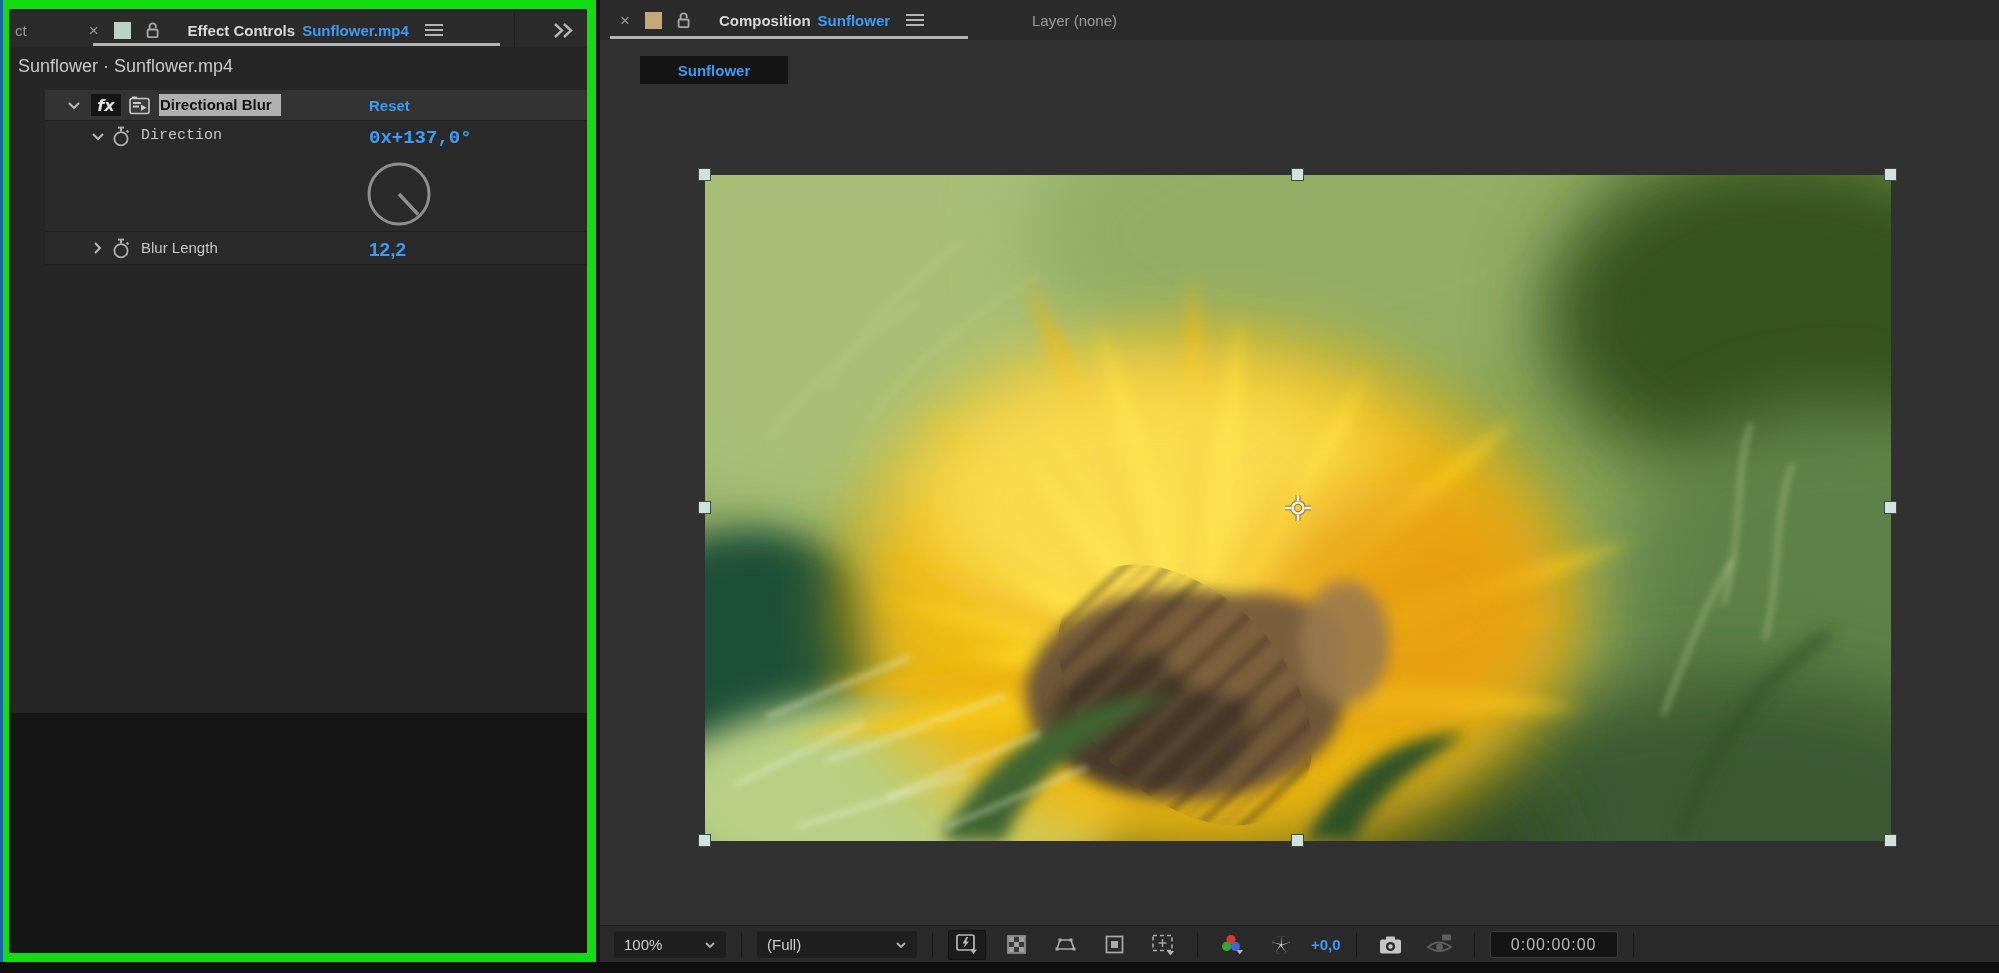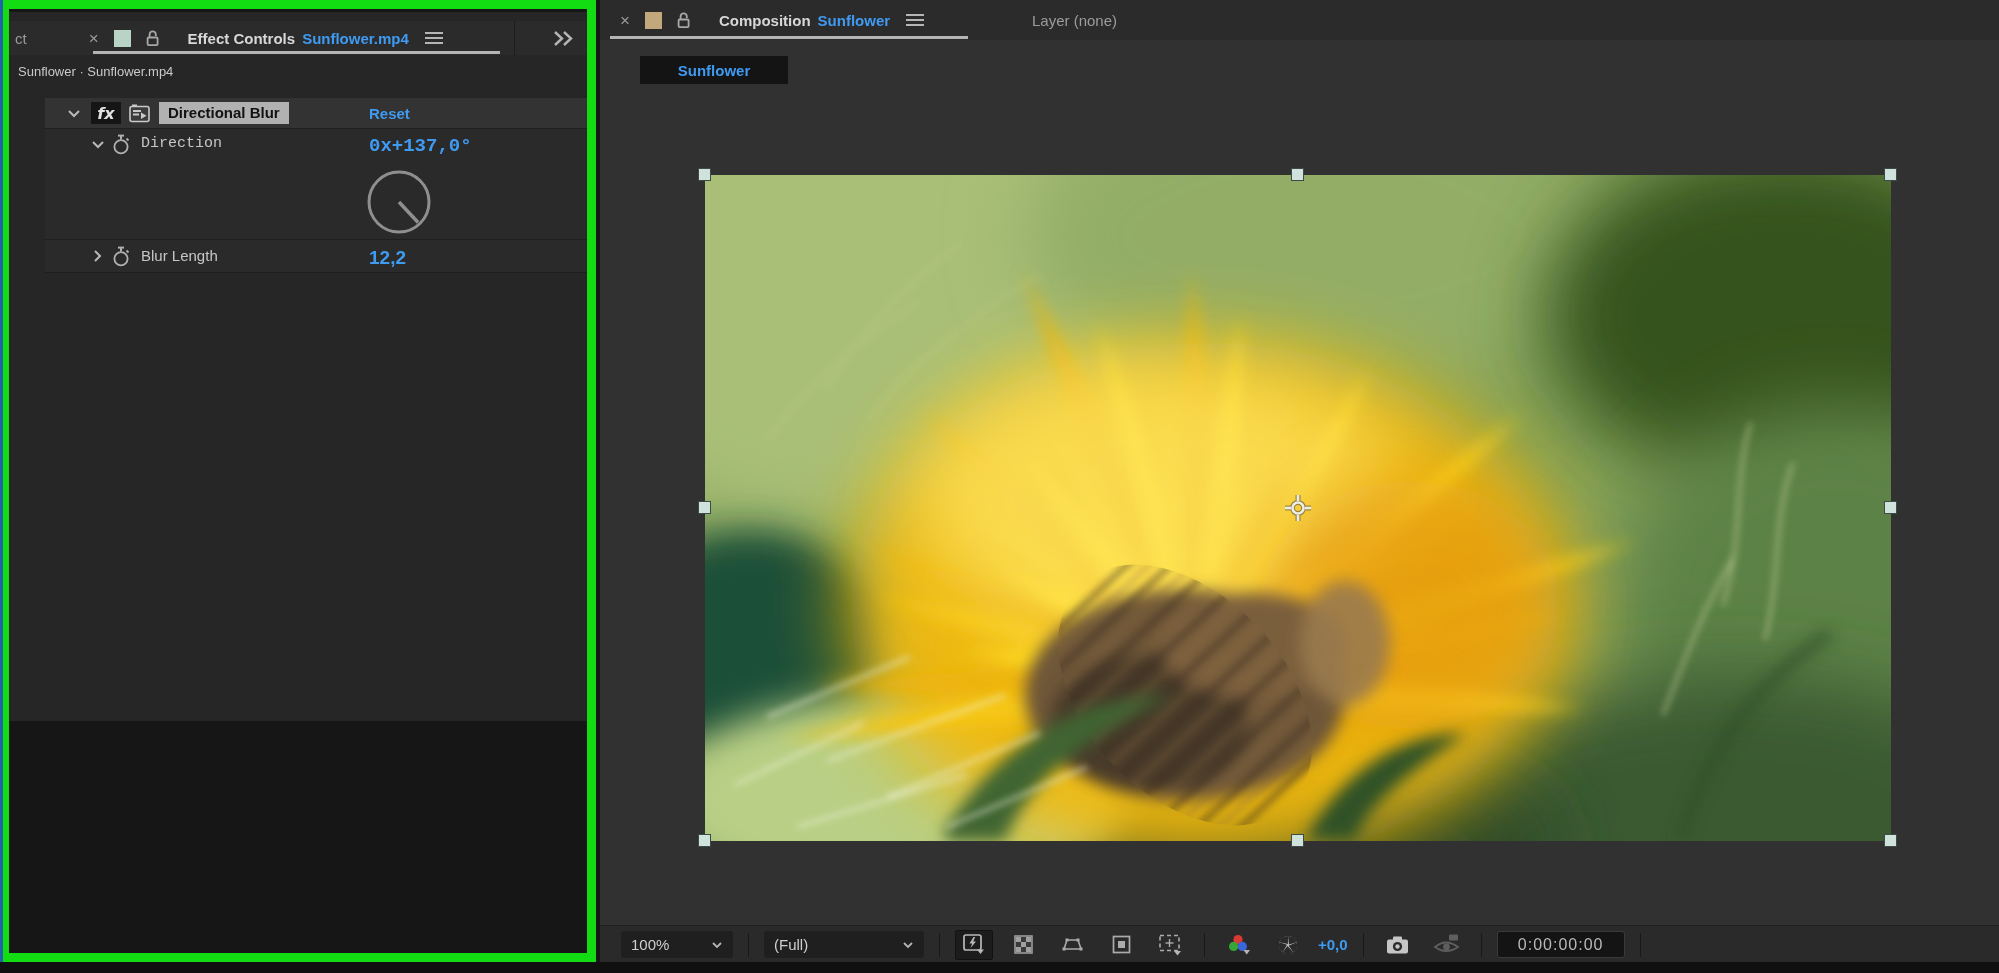--- a/index.html
+++ b/index.html
@@ -1,44 +1,44 @@
 <!DOCTYPE html>
 <html><head>
 <meta charset="utf-8">
 <style>
   html,body{margin:0;padding:0;background:#0d0d0d;}
   .page{position:relative;width:1999px;height:973px;background:#161616;overflow:hidden;
         font-family:"Liberation Sans",sans-serif;-webkit-font-smoothing:antialiased;}
 
   
-  .ec-panel{position:absolute;left:0;top:12px;width:596px;height:709px;background:#262626;}
+  .ec-panel{position:absolute;left:0;top:4px;width:596px;height:709px;background:#262626;}
   .annotation-frame{position:absolute;left:0;top:0;width:596px;height:962px;
         border:9px solid #12dd12;box-sizing:border-box;z-index:60;pointer-events:none;}
   .blue-edge{position:absolute;left:0;top:0;width:3px;height:962px;background:#1f63a8;z-index:61;}
 
   .ec-tabbar{position:absolute;left:9px;top:9px;right:9px;height:34px;background:#2b2b2b;
         display:flex;align-items:center;}
   .partial-tab{color:#9a9a9a;font-size:15px;margin-left:6px;}
   .tab-close{color:#9a9a9a;font-size:17px;line-height:1;}
   .swatch{width:17px;height:17px;}
   .tab-title{font-size:15px;font-weight:700;color:#d8d8d8;white-space:nowrap;padding-left:16px;}
   .tab-target{font-size:15px;font-weight:600;color:#3f9bf2;white-space:nowrap;}
   .tab-underline{position:absolute;left:84px;top:30px;width:407px;height:3px;background:#b4b4b4;}
   .ec-divider{position:absolute;left:505px;top:0;width:1px;height:34px;background:#1d1d1d;}
 
-  .src-line{position:absolute;left:18px;top:52px;font-size:13px;color:#c9c9c9;}
+  .src-line{position:absolute;left:18px;top:52px;font-size:18px;color:#c9c9c9;}
 
   .rows{position:absolute;left:9px;top:86px;width:554px;margin-left:36px;}
   .row-header{position:relative;height:30px;background:#333333;border-bottom:1px solid #1f1f1f;
         display:flex;align-items:center;}
   .fx-badge{margin-left:10px;width:30px;height:22px;background:#151515;color:#e3e3e3;
         font-style:italic;font-weight:700;font-size:16px;display:flex;align-items:center;justify-content:center;
         font-family:"DejaVu Sans",sans-serif;}
   .effect-chip{margin-left:8px;background:#b1b1b1;color:#121212;font-weight:700;font-size:15px;
-        padding:2px 9px 3px 9px;}
+        padding:2px 9px 3px 1px;}
   .reset-link{position:absolute;left:324px;color:#3f9bf2;font-size:15px;font-weight:600;}
   .prop-block{position:relative;height:110px;background:#2a2a2a;border-bottom:1px solid #1f1f1f;font-family:Liberation Mono, monospace;}
   .prop-row3{position:relative;height:32px;background:#2a2a2a;border-bottom:1px solid #1f1f1f;}
   .abs{position:absolute;}
   .prop-label{color:#c6c6c6;font-size:15px;}
   .prop-value{color:#3f9bf2;font-size:19px;font-weight:600;}
 
   
   .comp-panel{position:absolute;left:600px;top:0;right:0;height:962px;background:#313131;}
   .comp-tabbar{position:relative;height:40px;background:#2b2b2b;display:flex;align-items:center;padding-left:20px;}
@@ -49,21 +49,21 @@
         display:flex;align-items:center;justify-content:center;color:#3f9bf2;font-size:15px;font-weight:600;}
 
   .comp-image{position:absolute;left:105px;top:175px;width:1186px;height:666px;overflow:visible;}
   .comp-image svg.flower{position:absolute;left:0;top:0;width:1186px;height:666px;display:block;}
   .handle{position:absolute;width:13px;height:13px;background:#cfe2dc;border:1px solid #3e4a47;
         box-sizing:border-box;z-index:10;}
   .anchor{position:absolute;left:578px;top:318px;z-index:11;}
 
   
   .comp-toolbar{position:absolute;left:0;right:0;top:925px;height:37px;background:#2a2a2a;
-        border-top:1px solid #1f1f1f;display:flex;align-items:center;padding-left:21px;gap:11px;}
+        border-top:1px solid #1f1f1f;display:flex;align-items:center;padding-left:14px;gap:11px;}
   .dropdown{height:27px;background:#1f1f1f;border-radius:3px;display:flex;align-items:center;
         justify-content:space-between;padding:0 10px;color:#cfcfcf;font-size:15px;box-sizing:border-box;}
   .dd-zoom{width:112px;}
   .dd-res{width:160px;}
   .tb-sep{width:1px;height:24px;background:#191919;margin:0 4px;}
   .icon-btn{width:38px;height:30px;display:flex;align-items:center;justify-content:center;}
   .icon-btn.pressed{background:#1c1c1c;border:1px solid #121212;border-radius:2px;box-sizing:border-box;}
   .exposure-val{color:#3f9bf2;font-size:15px;font-weight:600;}
   .timecode{width:128px;height:27px;background:#141414;border:1px solid #3a3a3a;border-radius:3px;
         display:flex;align-items:center;justify-content:center;color:#b9b9b9;font-size:16px;

